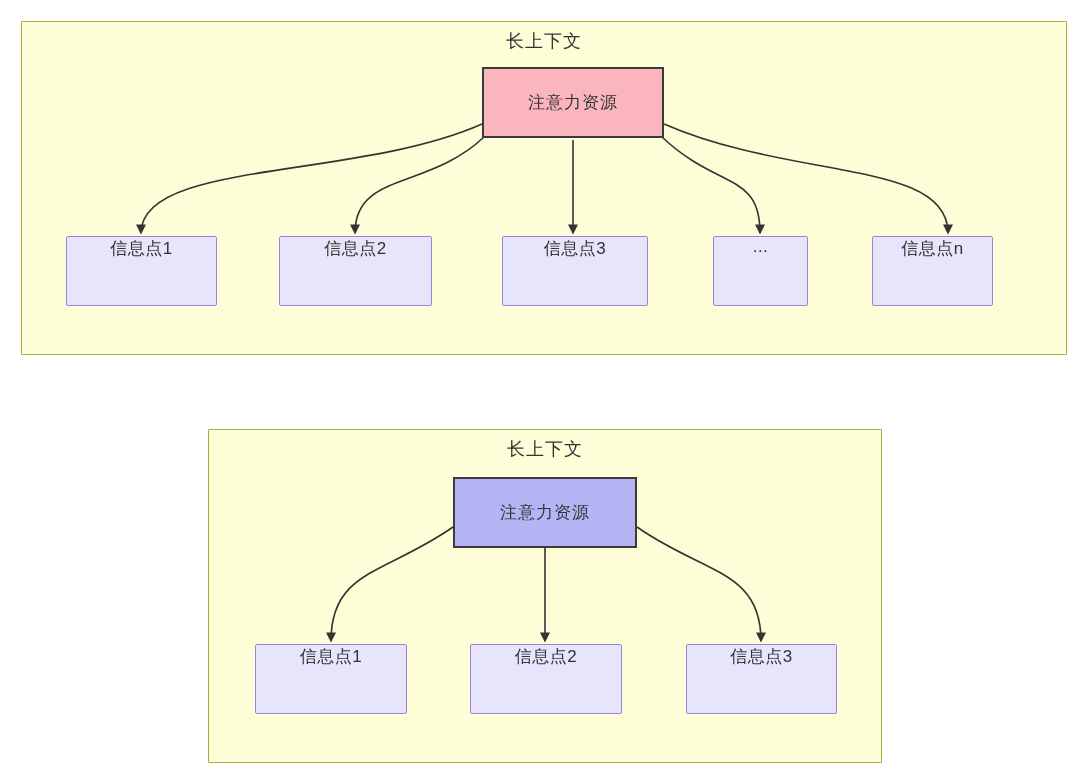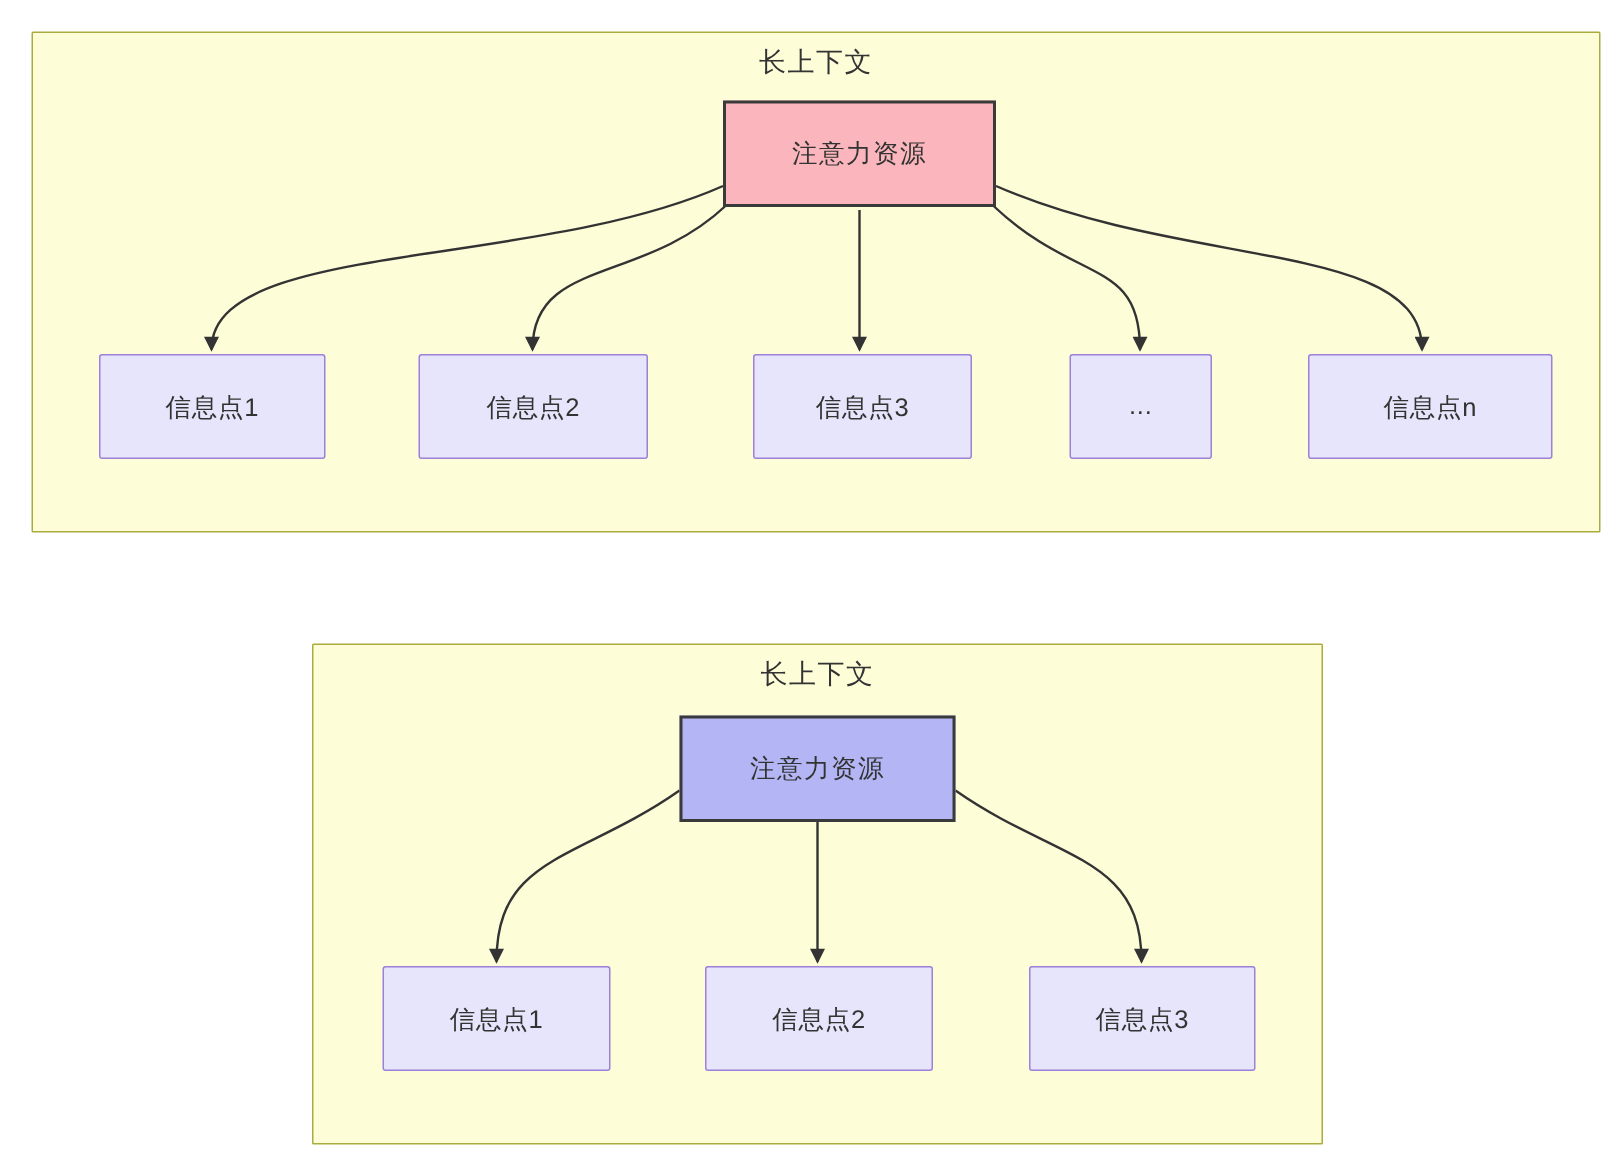--- a/index.html
+++ b/index.html
@@ -42,21 +42,21 @@
     display:flex;align-items:center;justify-content:center;
     border:2.5px solid var(--attention-border);
     font-size:17px;font-weight:500;
     color:var(--text);
     letter-spacing:1px;
   }
   .attn-long{background:var(--attention-fill-long);}
   .attn-short{background:var(--attention-fill-short);}
   .node{
     position:absolute;
-    display:flex;align-items:center;justify-content:center;
+    display:flex;align-items:flex-start;justify-content:center;
     background:var(--node-fill);
     border:1.6px solid var(--node-border);
     border-radius:2px;
     font-size:17px;font-weight:500;
     color:var(--text);
     letter-spacing:0.5px;
   }
   .arrows{
     position:absolute;inset:0;
     width:1080px;height:774px;
@@ -107,21 +107,21 @@
   </div>
   <div class="node" style="left:279px;top:236px;width:153px;height:70px;">
     <span>信息点2</span>
   </div>
   <div class="node" style="left:502px;top:236px;width:146px;height:70px;">
     <span>信息点3</span>
   </div>
   <div class="node" style="left:713px;top:236px;width:95px;height:70px;">
     <span>...</span>
   </div>
-  <div class="node" style="left:872px;top:236px;width:163px;height:70px;">
+  <div class="node" style="left:872px;top:236px;width:121px;height:70px;">
     <span>信息点n</span>
   </div>
 
   <div class="attn attn-short" style="left:453px;top:477px;width:184px;height:71px;">
     <span>注意力资源</span>
   </div>
 
   <div class="node" style="left:255px;top:644px;width:152px;height:70px;">
     <span>信息点1</span>
   </div>

